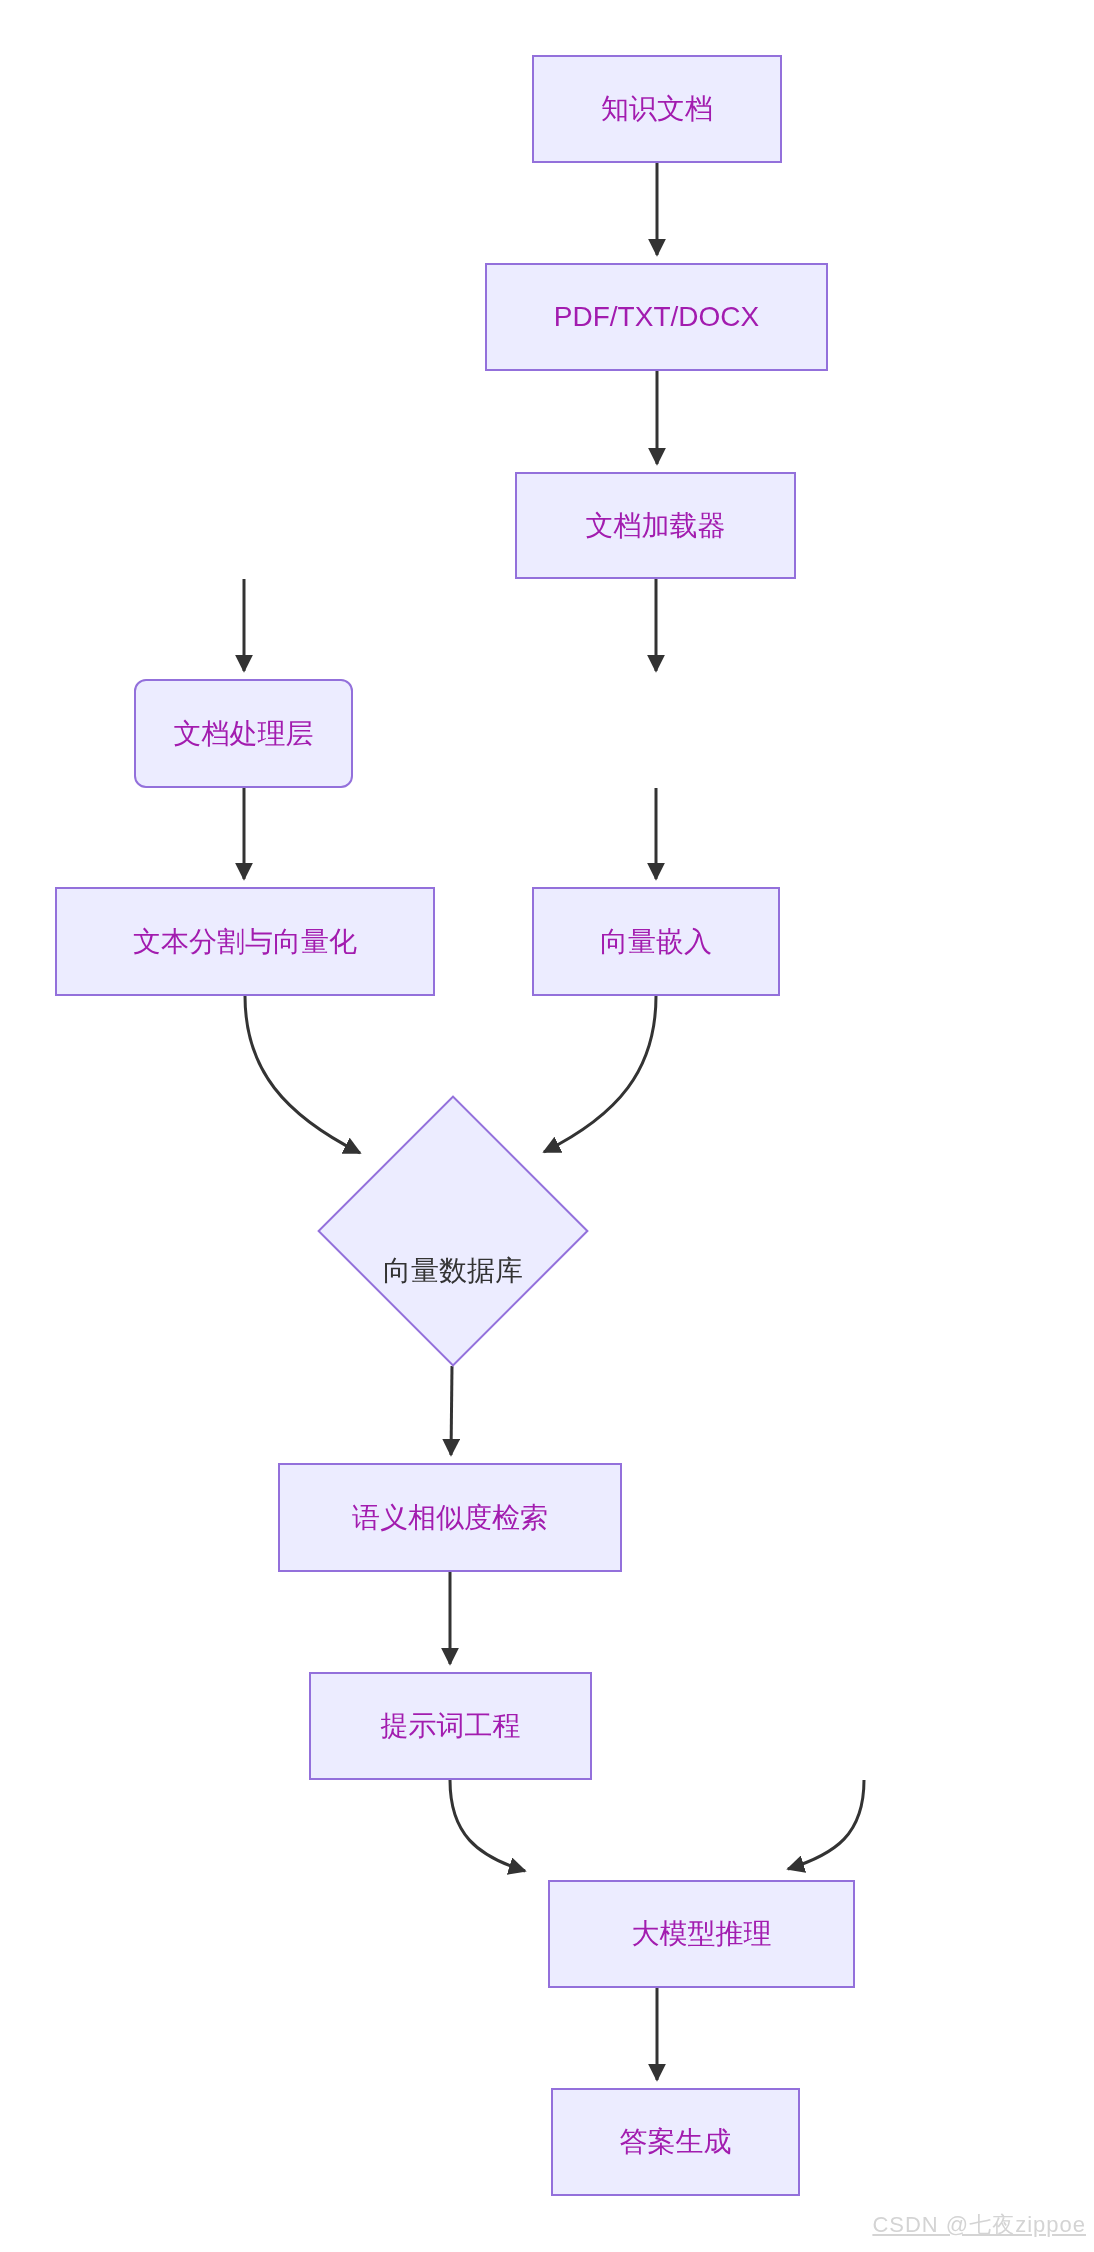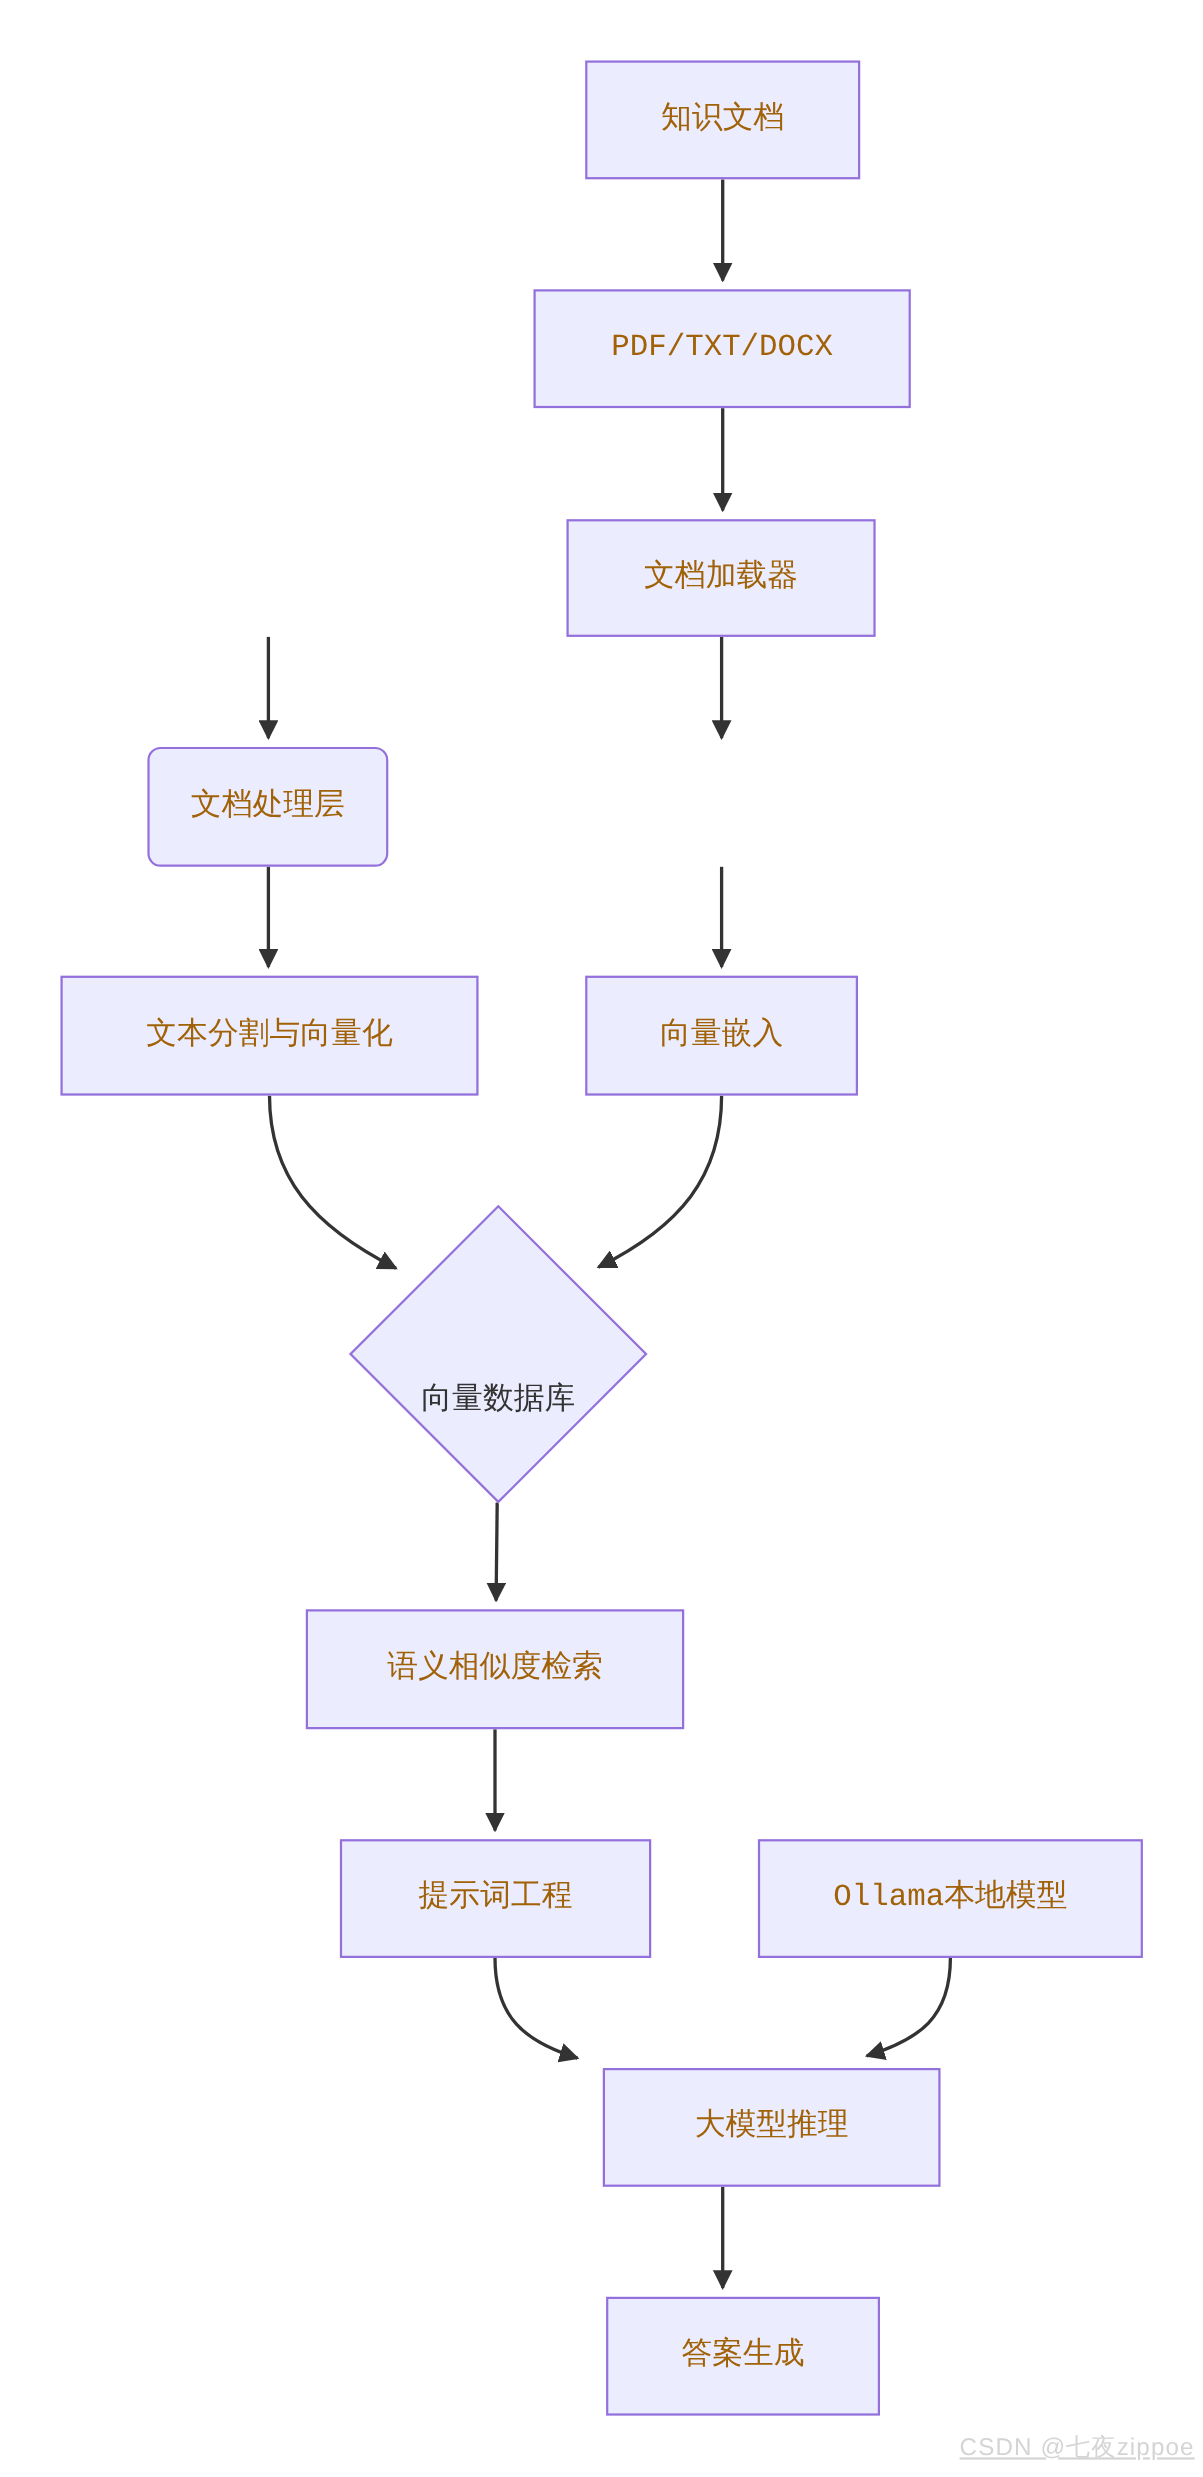--- a/index.html
+++ b/index.html
@@ -21,29 +21,28 @@
     top: 0;
     width: 1094px;
     height: 2252px;
     pointer-events: none;
   }
   .node {
     position: absolute;
     box-sizing: border-box;
     background: #ECECFF;
     border: 2px solid #9370DB;
-    color: #a16207;
+    color: #a21caf;
     font-size: 28px;
     display: flex;
     align-items: center;
     justify-content: center;
     text-align: center;
     line-height: 1.2;
     white-space: nowrap;
-    font-family: Liberation Mono, monospace;
   }
   .node.rounded {
     border-radius: 12px;
   }
   .diamond-shape {
     position: absolute;
     box-sizing: border-box;
     background: #ECECFF;
     border: 2px solid #9370DB;
     transform: rotate(45deg);
@@ -112,21 +111,20 @@
 
   <div class="node" style="left:55px;  top:887px; width:380px; height:109px">文本分割与向量化</div>
 
   <div class="diamond-shape" style="left:357px; top:1135px; width:192px; height:192px"></div>
   <div class="diamond-label" style="left:317px; top:1211px; width:272px; height:40px">向量数据库</div>
 
   <div class="node" style="left:278px; top:1463px; width:344px; height:109px">语义相似度检索</div>
 
   <div class="node" style="left:309px; top:1672px; width:283px; height:108px">提示词工程</div>
 
-  <div class="node" style="left:689px; top:1672px; width:350px; height:108px">Ollama本地模型</div>
 
   <div class="node" style="left:548px; top:1880px; width:307px; height:108px">大模型推理</div>
 
   <div class="node" style="left:551px; top:2088px; width:249px; height:108px">答案生成</div>
 
   <div class="watermark">CSDN @七夜zippoe</div>
 
 </div>
 
 </body></html>

